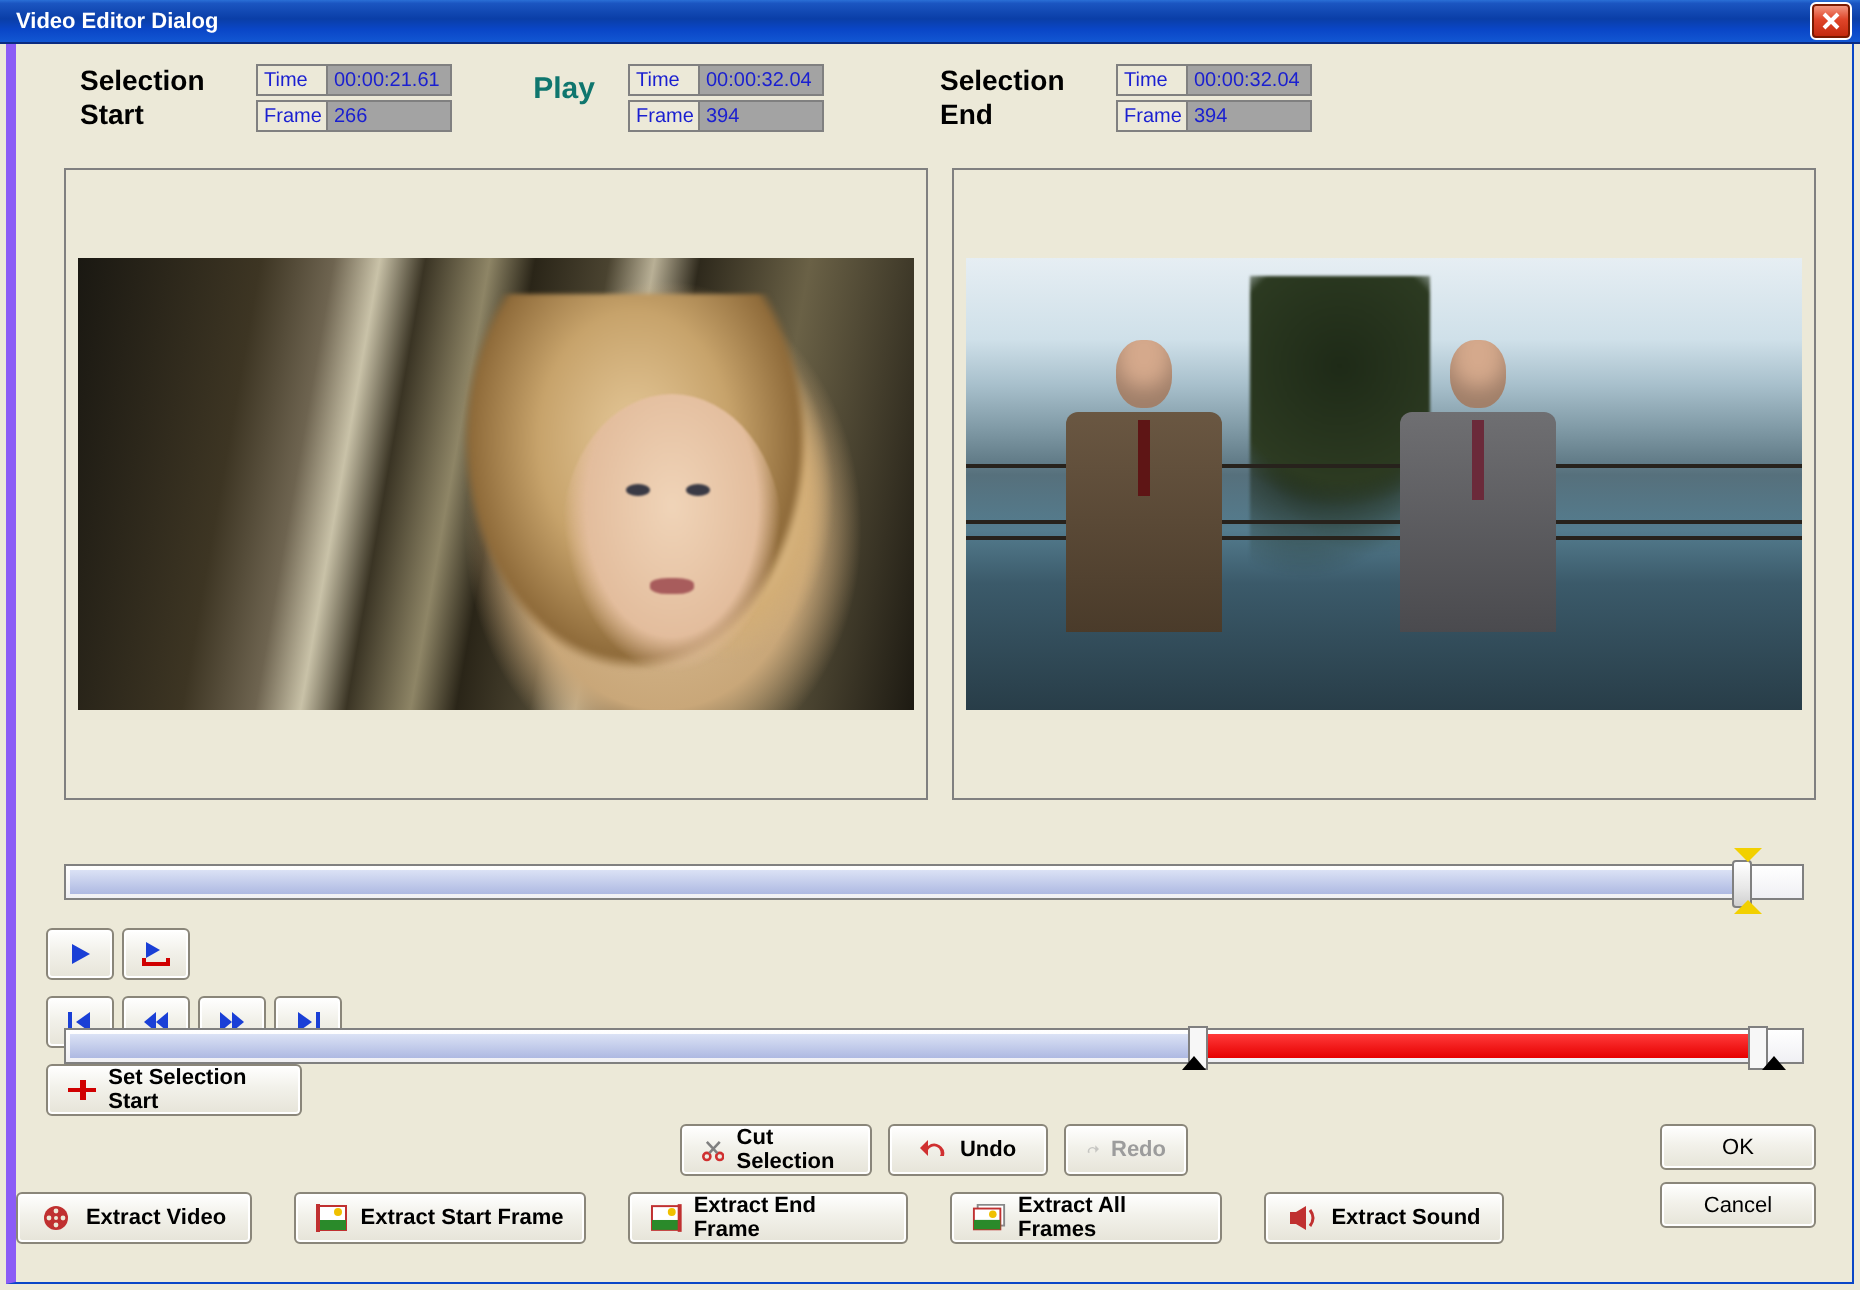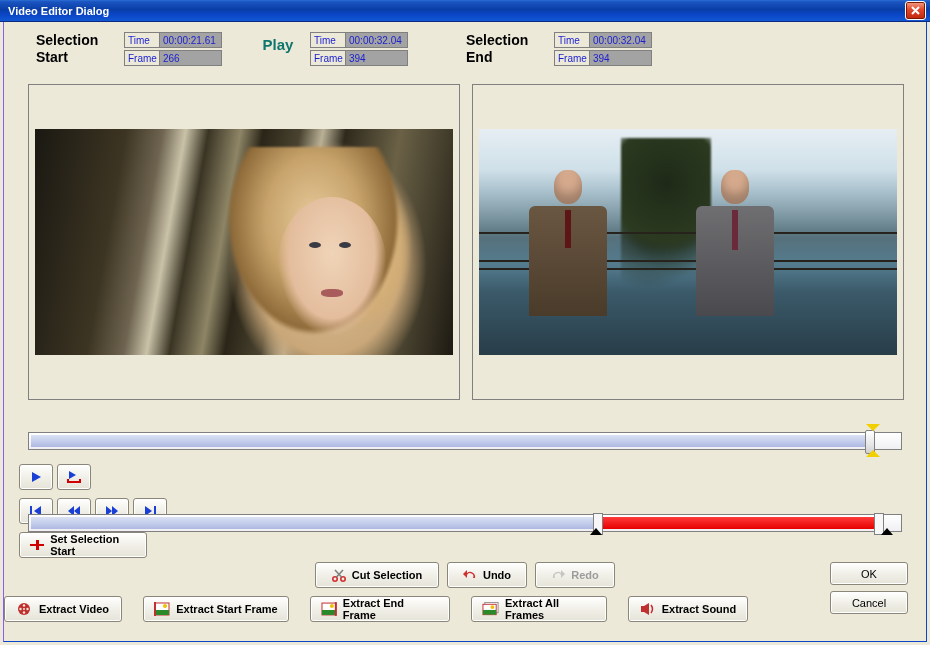--- a/index.html
+++ b/index.html
@@ -30,21 +30,21 @@
     border-radius: 3px;
     display: flex; align-items: center; justify-content: center;
     color: #fff; font-weight: bold; font-size: 10px; line-height: 1;
     box-shadow: 0 0 0 1px #7a1a00 inset;
   }
 
   .client {
     position: absolute;
     left: 3px; right: 3px; top: 22px; bottom: 3px;
     background: #ece9d8;
-    border-left: 1px solid #8b5cf6;
+    border-left: 5px solid #8b5cf6;
     border-right: 1px solid #0a46c7;
     border-bottom: 1px solid #0a46c7;
     box-sizing: border-box;
   }
 
   
   .header-row {
     position: absolute;
     left: 32px; top: 10px; right: 18px;
     display: flex; align-items: flex-start;
@@ -406,35 +406,35 @@
   </div>
 
   <div class="track track-bottom">
     <div class="blue" id="sel-blue" style="right: 34.8%;"></div>
     <div class="sel" id="sel-fill" style="left: 65.2%; right: 2.5%;"></div>
     <div class="handle handle-l" id="sel-hl" style="left: calc(65.2% - 5px);"></div>
     <div class="handle handle-r" id="sel-hr" style="left: calc(97.5% - 5px);"></div>
   </div>
 
   <div class="row-cut">
-    <div class="btn bold" style="width:124px;">
+    <div class="btn bold" style="width:96px;">
       <svg width="14" height="14" viewBox="0 0 14 14">
         <circle cx="3" cy="11" r="2.2" fill="none" stroke="#d03030" stroke-width="1.6"></circle>
         <circle cx="11" cy="11" r="2.2" fill="none" stroke="#d03030" stroke-width="1.6"></circle>
         <path d="M4.5 9 L11 2 M9.5 9 L3 2" stroke="#808080" stroke-width="1.6"></path>
       </svg>
       <span>Cut Selection</span>
     </div>
     <div class="btn bold" style="width:80px;">
       <svg width="14" height="12" viewBox="0 0 14 12">
         <path d="M12 9 A5 5 0 0 0 4 4 L4 1 L0 5 L4 9 L4 6 A3 3 0 0 1 10 9" fill="#d03030"></path>
       </svg>
       <span>Undo</span>
     </div>
-    <div class="btn bold disabled" style="width:80px;">
+    <div class="btn bold disabled" style="width:62px;">
       <svg width="14" height="12" viewBox="0 0 14 12">
         <path d="M2 9 A5 5 0 0 1 10 4 L10 1 L14 5 L10 9 L10 6 A3 3 0 0 0 4 9" fill="#9c9c9c"></path>
       </svg>
       <span>Redo</span>
     </div>
   </div>
 
   <div class="row-extract">
     <div class="btn bold" style="width:118px;">
       <svg width="16" height="14" viewBox="0 0 16 14">

